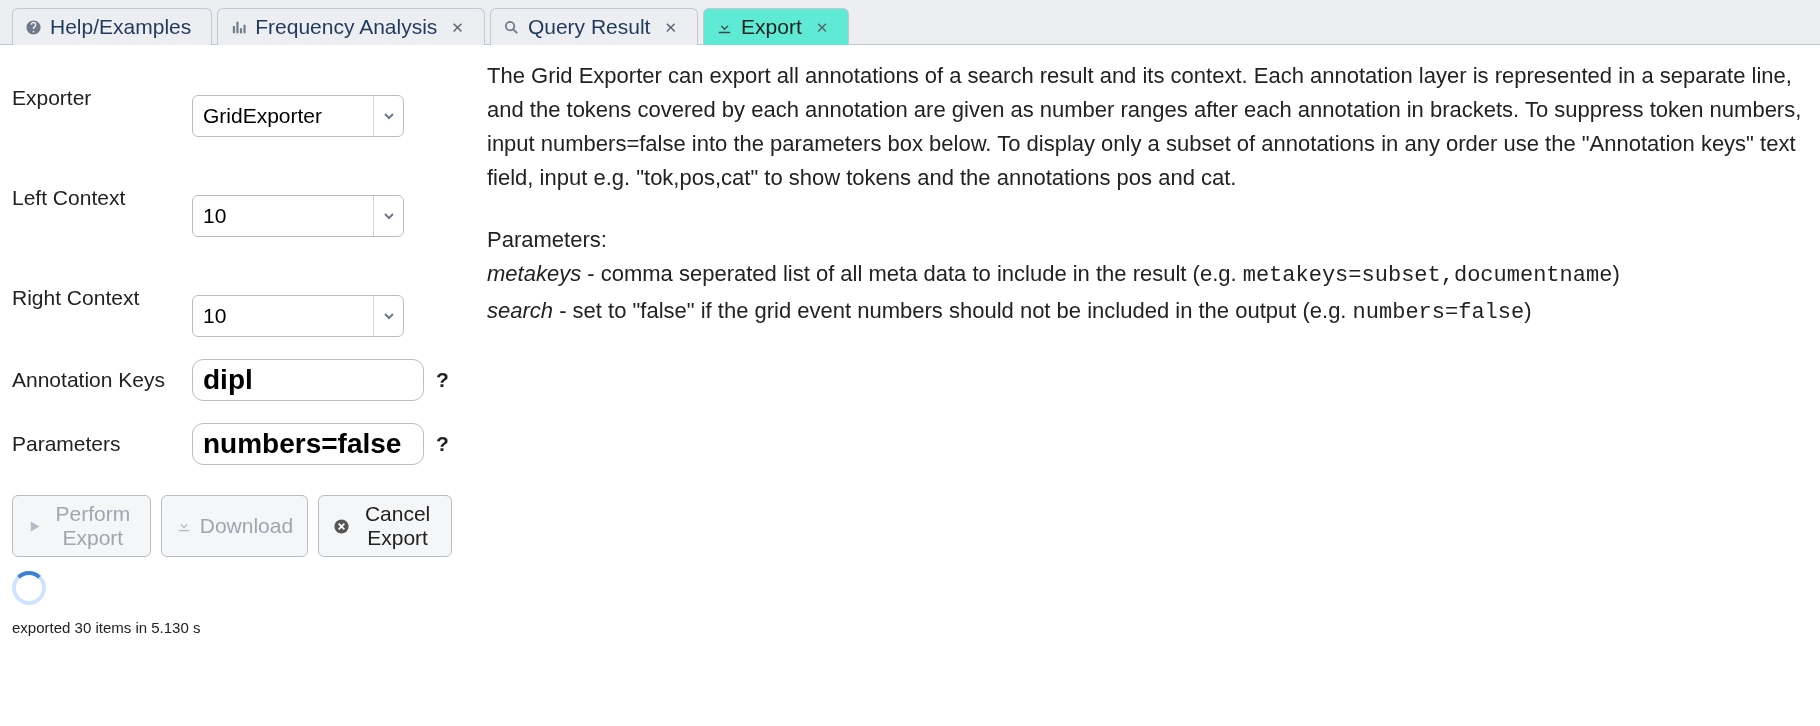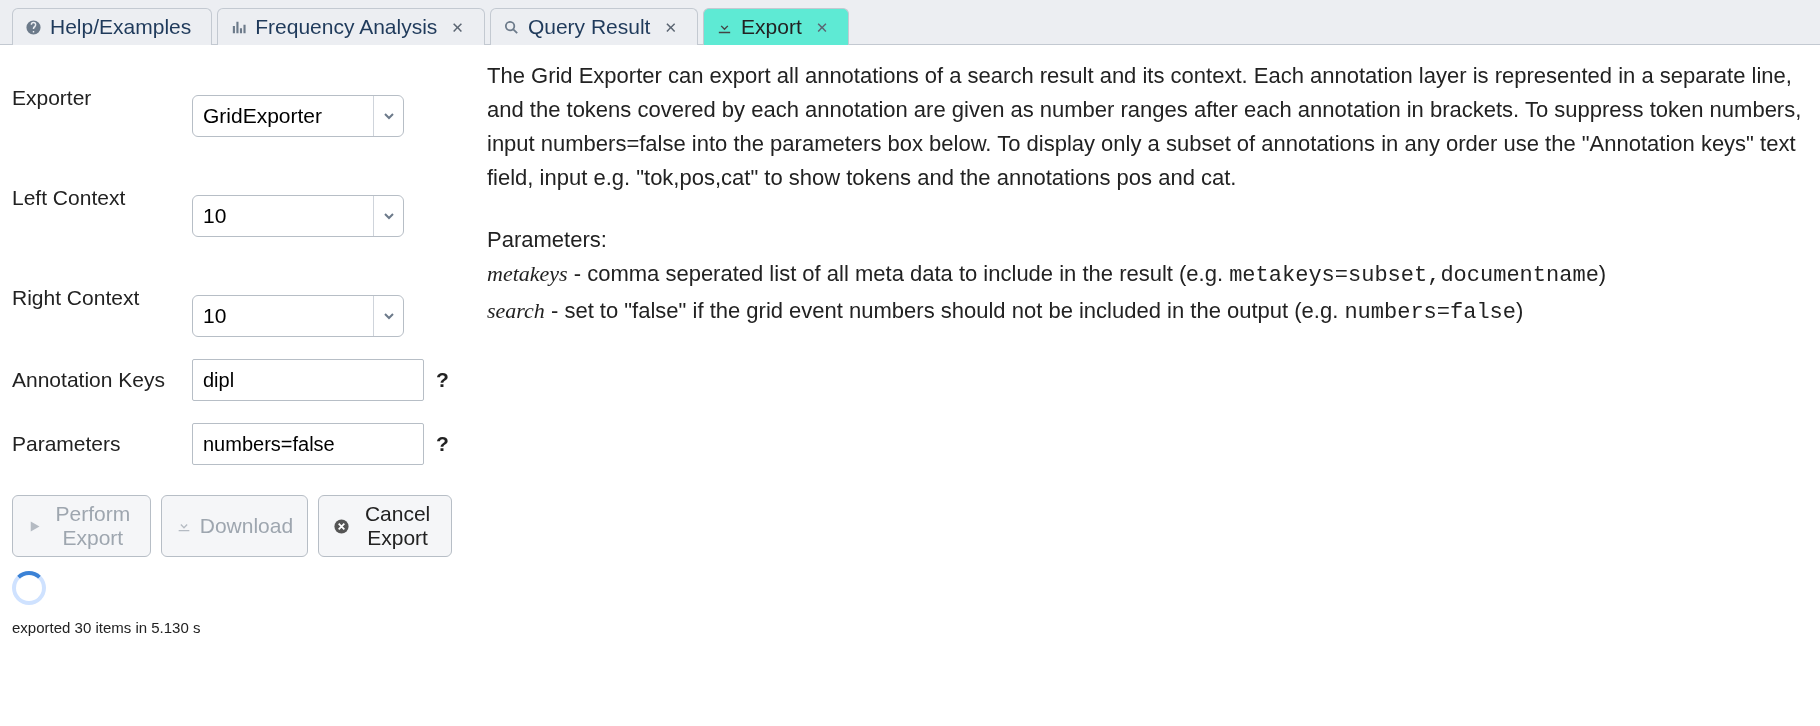--- a/index.html
+++ b/index.html
@@ -80,39 +80,40 @@
     width: 38px;
     border-left: 1px solid #cfd4db;
     display: flex;
     align-items: center;
     justify-content: center;
     color: #6c7a8a;
     height: 100%;
   }
   .textin {
     border: 1px solid #b7bec6;
-    border-radius: 2px;
+    border-radius: 11px;
     height: 40px;
     width: 210px;
     padding: 0 10px;
-    font-size: 20px;
+    font-size: 28px;
     outline: none;
+    font-weight: bold;
   }
   .helpq {
     font-weight: 700;
     margin-left: 12px;
     color: #222;
   }
   .desc {
     font-size: 22px;
     line-height: 1.55;
     color: #222;
   }
   .desc .section-label { margin-top: 28px; }
-  .desc em { font-style: italic; font-family: Liberation Serif, serif; }
+  .desc em { font-style: italic; }
   .desc code {
     font-family: "Courier New", monospace;
   }
   .btnrow {
     display: flex;
     gap: 10px;
     margin-top: 30px;
   }
   .btn {
     display: flex;

